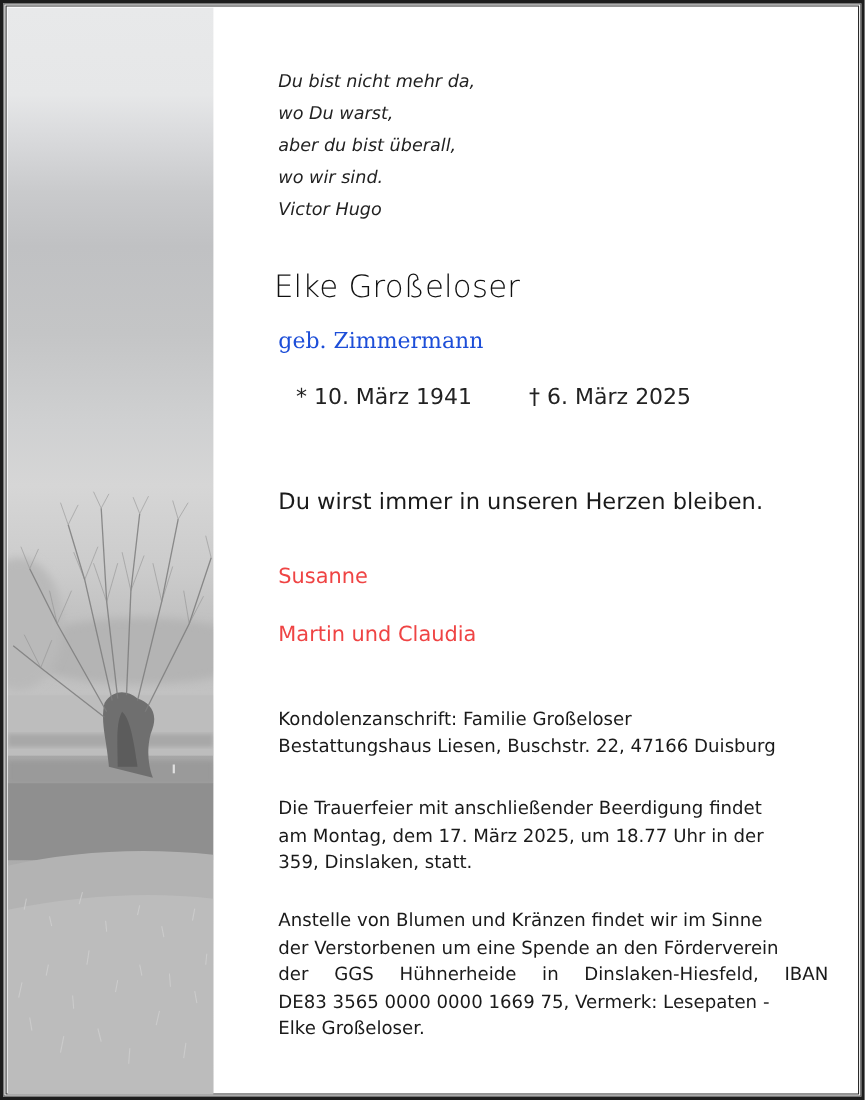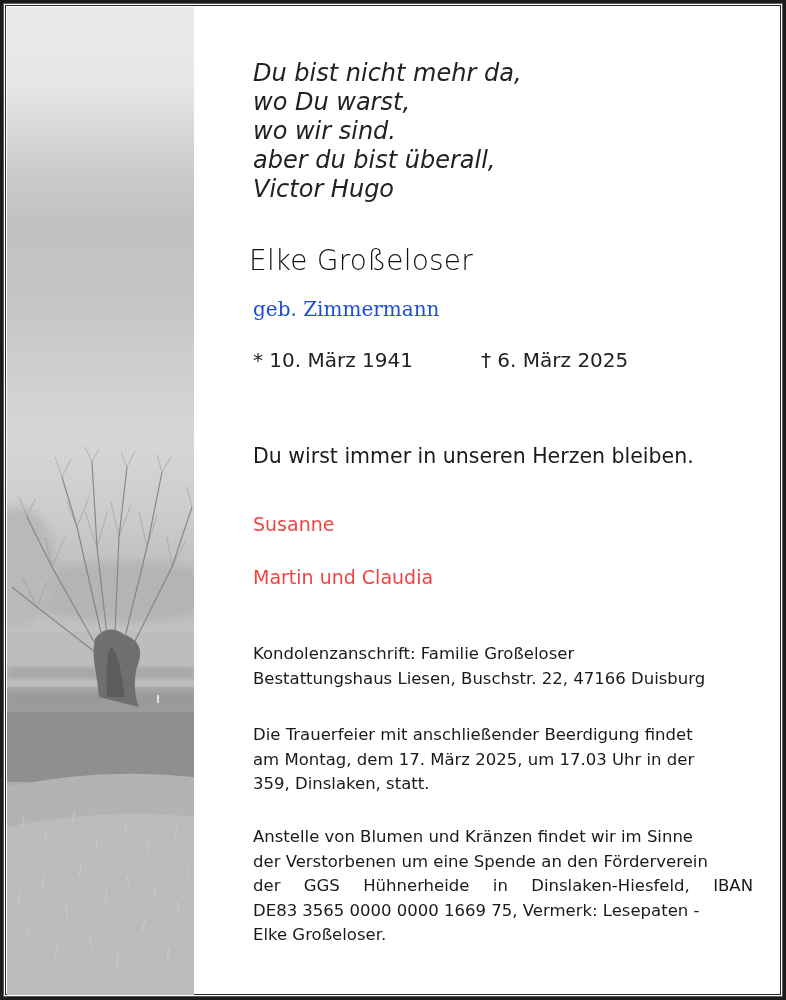--- a/index.html
+++ b/index.html
@@ -23,39 +23,39 @@
         #c2c2c2 63%, #a9a9a9 68%, #9d9d9d 72%, #a4a4a4 76%, #b0b0b0 80%,
         #bababa 88%, #b4b4b4 100%);
     }
     .photo svg { position: absolute; left: 0; top: 0; }
     .text-col {
       position: absolute; left: 250px; top: 0; width: 500px;
     }
     .abs { position: absolute; white-space: nowrap; }
     .quote {
       font-family: "DejaVu Sans", sans-serif; font-style: italic;
-      font-size: 24px; line-height: 29px; color: #222;
+      font-size: 16px; line-height: 29px; color: #222;
       top: 56px; left: 0;
     }
     .quote div { height: 29px; }
     .name {
       top: 232px; left: -4px;
       font-family: "DejaVu Sans", sans-serif; font-weight: 300;
       font-size: 28px; letter-spacing: 0.2px; color: #111;
       line-height: 52px;
     }
     .birthname {
       top: 294px; left: 0;
       font-family: "DejaVu Serif", serif; font-size: 20px; color: #1d4ed8;
     }
     .dates {
       top: 345px; left: 0; width: 400px;
       font-family: "DejaVu Sans", sans-serif; font-size: 20px; color: #222;
     }
-    .dates .born { position: absolute; left: 0; }
+    .dates .born { position: absolute; left: 16px; }
     .dates .died { position: absolute; left: 228px; }
     .sentence {
       top: 441px; left: 0;
       font-family: "DejaVu Sans", sans-serif; font-size: 20.5px; color: #1a1a1a;
     }
     .mourner {
       left: 0; font-family: "DejaVu Sans", sans-serif; font-size: 19px; color: #ef4444;
     }
     .para {
       position: absolute; left: 0; width: 500px;
@@ -121,22 +121,22 @@
 
       <rect x="150" y="688" width="2" height="8" fill="#e0e0e0"></rect>
     </svg>
   </div>
 
   <div class="text-col">
 
     <div class="abs quote">
       <div>Du bist nicht mehr da,</div>
       <div>wo Du warst,</div>
+      <div>aber du bist überall,</div>
       <div>wo wir sind.</div>
-      <div>aber du bist überall,</div>
       <div>Victor Hugo</div>
     </div>
 
     <div class="abs name">Elke Großeloser</div>
     <div class="abs birthname">geb. Zimmermann</div>
 
     <div class="abs dates">
       <span class="born">* 10. März 1941</span>
       <span class="died">† 6. März 2025</span>
     </div>
@@ -146,21 +146,21 @@
     <div class="abs mourner" style="top:510px;">Susanne</div>
     <div class="abs mourner" style="top:563px;">Martin und Claudia</div>
 
     <div class="para" style="top:639px;">
       <div>Kondolenzanschrift: Familie Großeloser</div>
       <div>Bestattungshaus Liesen, Buschstr. 22, 47166 Duisburg</div>
     </div>
 
     <div class="para" style="top:720px;">
       <div>Die Trauerfeier mit anschließender Beerdigung findet</div>
-      <div>am Montag, dem 17. März 2025, um 17.03 Uhr in der</div>
+      <div>am Montag, dem 17. März 2025, um 18.77 Uhr in der</div>
       <div>359, Dinslaken, statt.</div>
     </div>
 
     <div class="para" style="top:822px;">
       <div>Anstelle von Blumen und Kränzen findet wir im Sinne</div>
       <div>der Verstorbenen um eine Spende an den Förderverein</div>
       <div class="just">der GGS Hühnerheide in Dinslaken-Hiesfeld, IBAN</div>
       <div>DE83 3565 0000 0000 1669 75, Vermerk: Lesepaten -</div>
       <div>Elke Großeloser.</div>
     </div>

